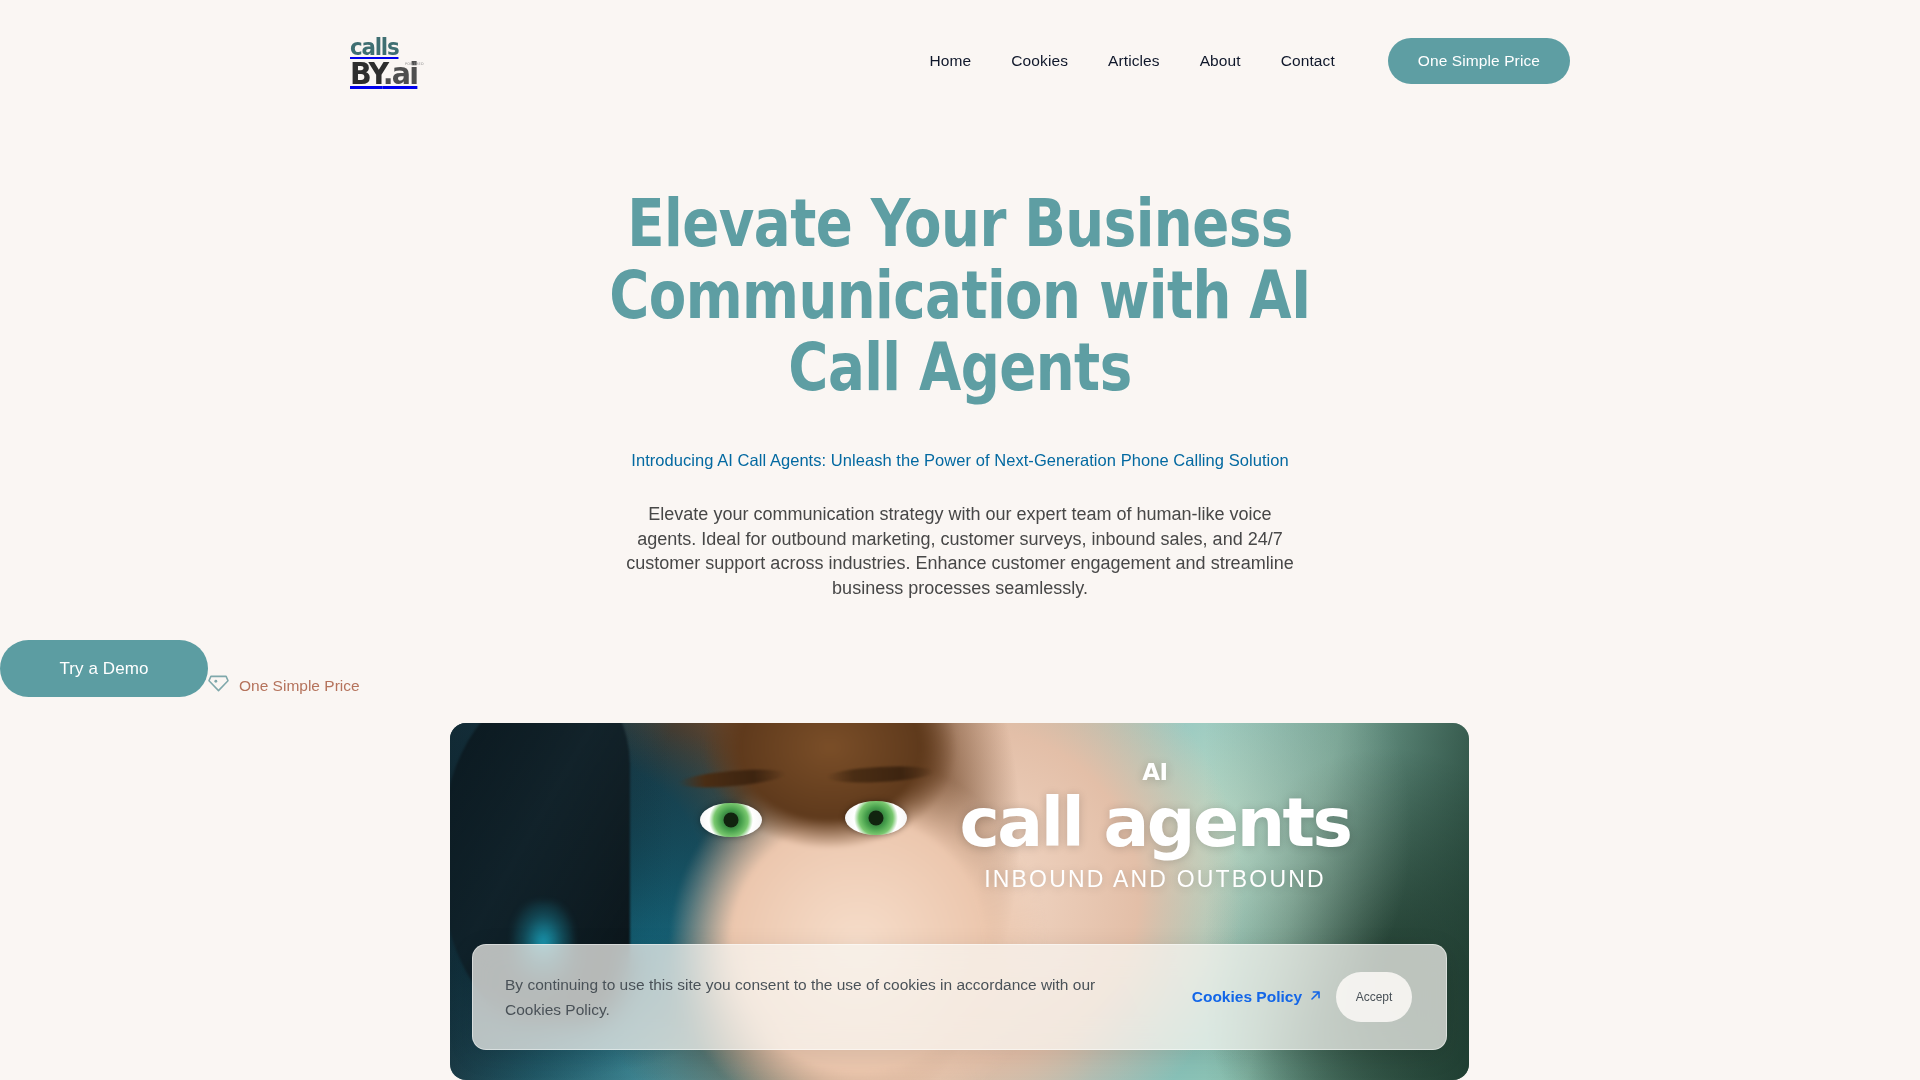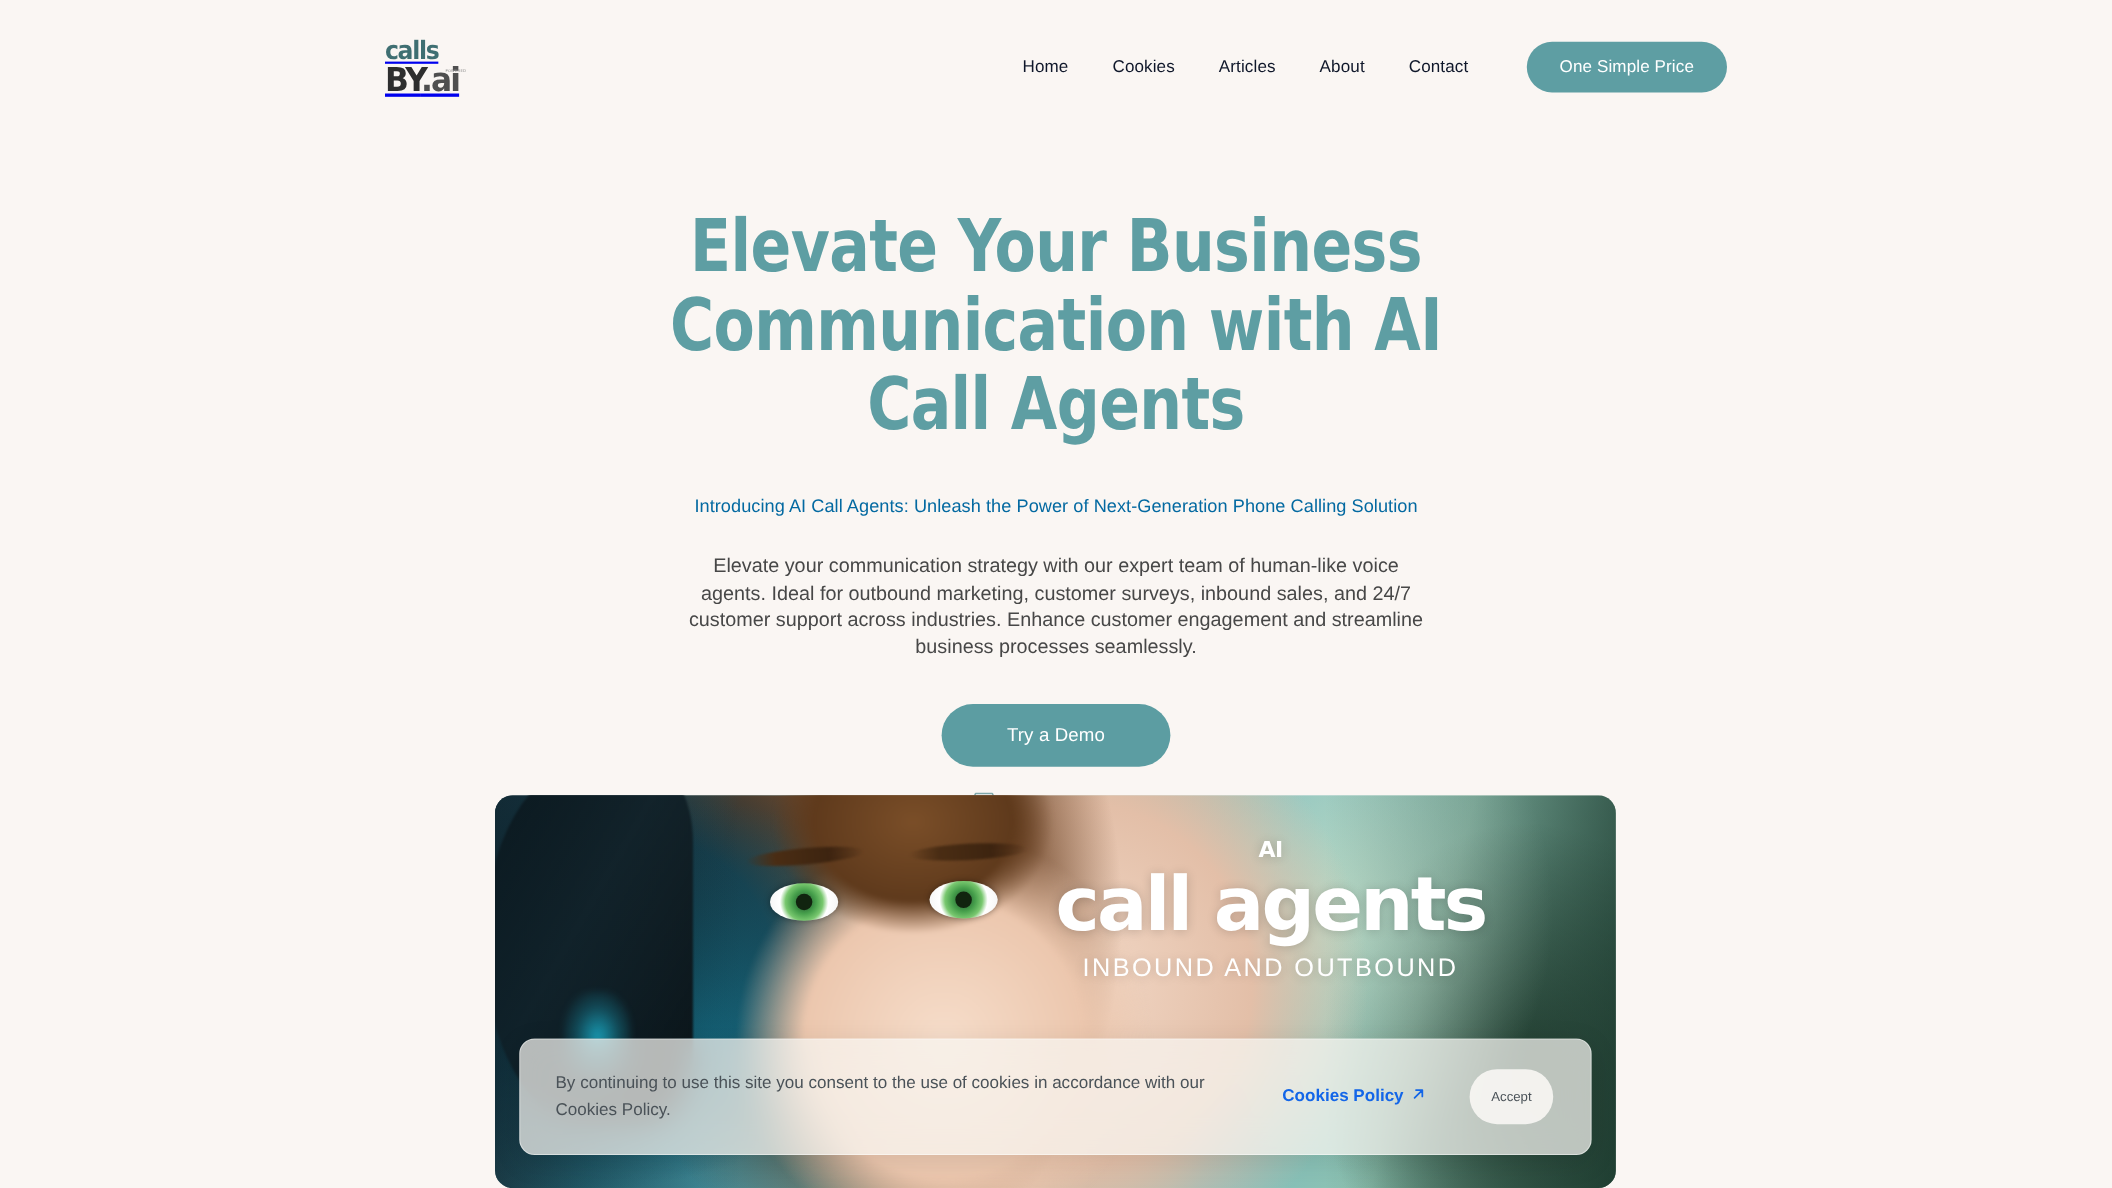--- a/index.html
+++ b/index.html
@@ -137,22 +137,22 @@
     margin: 30px auto 0;
     width: 680px;
     font-size: 18px;
     line-height: 24.5px;
     color: #474747;
   }
 
   .hero-actions {
     margin-top: 40px;
     display: flex;
-    flex-direction: column;
-    align-items: center;
+    flex-direction: row;
+    align-items: flex-end;
   }
 
   .demo-btn {
     background: #5c9da2;
     color: #ffffff;
     border: none;
     border-radius: 999px;
     width: 208px;
     height: 57px;
     font-size: 17px;
@@ -258,21 +258,21 @@
     left: 470px;
     top: 35px;
     width: 470px;
     text-align: center;
     color: #ffffff;
     text-shadow: 0 1px 10px rgba(0,0,0,.18);
   }
   .ov-ai {
     font-family: "DejaVu Sans", sans-serif;
     font-weight: 700;
-    font-size: 20px;
+    font-size: 23px;
     letter-spacing: -.5px;
     line-height: 28px;
   }
   .ov-main {
     font-family: "DejaVu Sans", sans-serif;
     font-weight: 700;
     font-size: 68px;
     line-height: 70px;
     letter-spacing: -2.5px;
     margin-top: 2px;
@@ -304,21 +304,21 @@
   .cookie-text {
     flex: 0 1 640px;
     font-size: 15.5px;
     line-height: 25px;
     color: #4a5258;
   }
   .cookie-actions {
     margin-left: auto;
     display: flex;
     align-items: center;
-    gap: 40px;
+    gap: 14px;
   }
   .cookie-policy-link {
     color: #1366e8;
     font-size: 15.5px;
     font-weight: 700;
     text-decoration: none;
     display: inline-flex;
     align-items: center;
     gap: 7px;
     white-space: nowrap;

